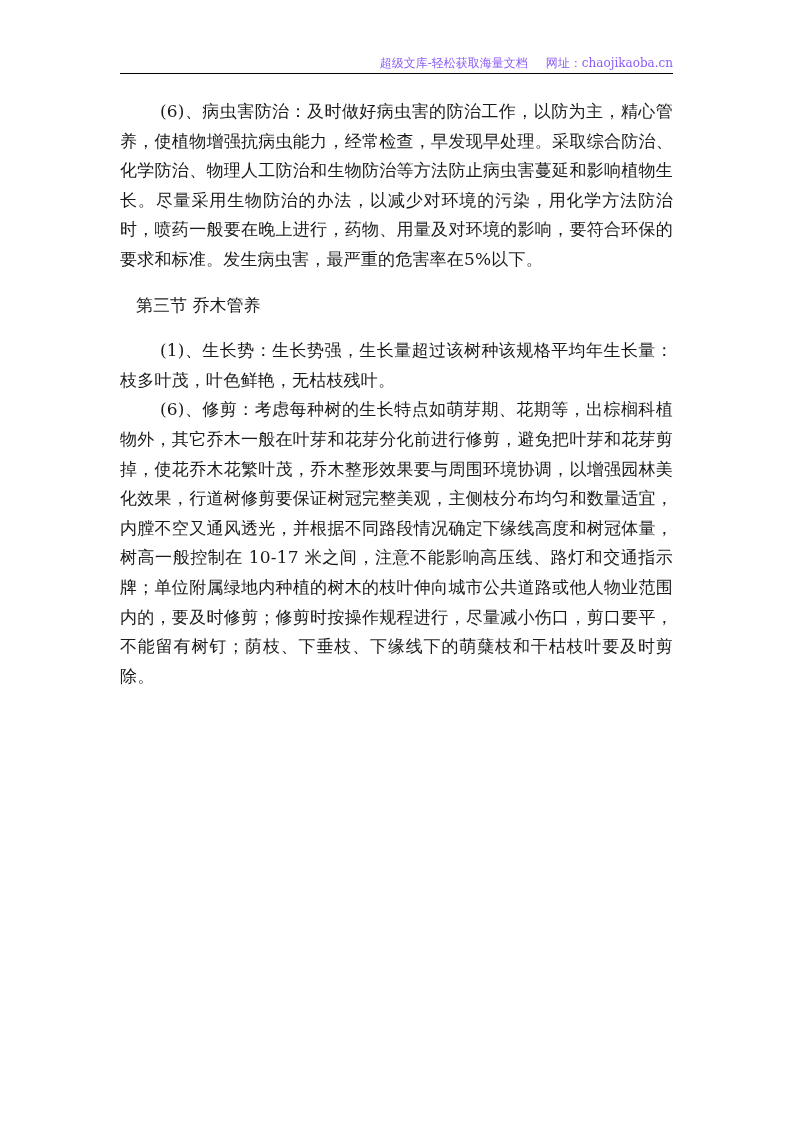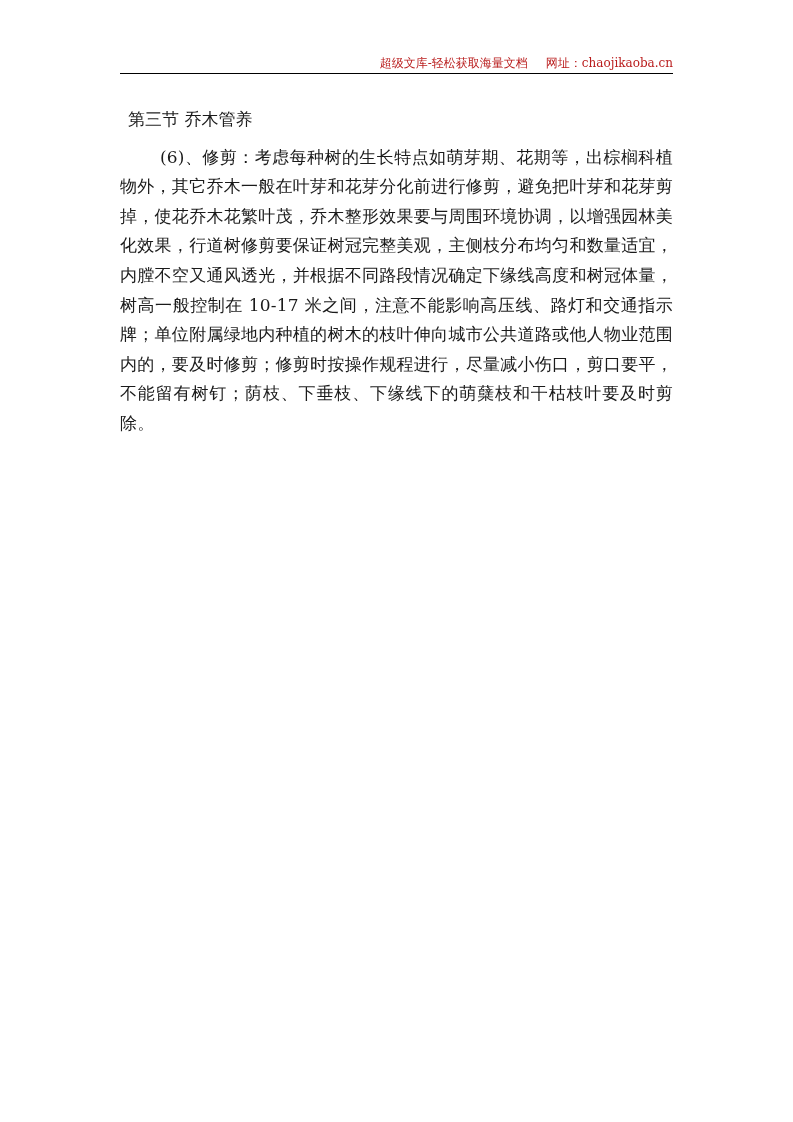--- a/index.html
+++ b/index.html
@@ -1,33 +1,35 @@
 <!DOCTYPE html>
 <html><head>
   <meta charset="utf-8">
   <style>
     html, body { margin: 0; padding: 0; background: #ffffff; }
     body { width: 793px; height: 1122px; position: relative; overflow: hidden;
            font-family: "DejaVu Serif", "Liberation Serif", serif; color: #1a1a1a; }
     .header { position: absolute; left: 120px; top: 55px; width: 553px; height: 19px;
-              text-align: right; font-size: 12px; line-height: 16px; color: #b91c1c; }
+              text-align: right; font-size: 12px; line-height: 16px; color: #8b5cf6; }
     .header .sep { display: inline-block; width: 18px; }
     .rule { position: absolute; left: 120px; top: 73px; width: 553px; height: 0;
             border-top: 1px solid #000; }
     .body { position: absolute; left: 120px; top: 97px; width: 553px; }
     .para { margin: 0; font-size: 17px; line-height: 29.6px; text-align: justify;
             text-align-last: left; letter-spacing: 0.2px; word-break: break-all; }
     .para.indent { text-indent: 40px; }
     .para.indent-small { text-indent: 28px; }
-    .section-title { margin: 8px; font-size: 17px; line-height: 29.6px; }
+    .section-title { margin: 16px; font-size: 17px; line-height: 29.6px; }
   </style>
 </head>
 <body>
 
 <div class="header">
   <span>超级文库-轻松获取海量文档</span><span class="sep"></span><span>网址：</span><span>chaojikaoba.cn</span>
 </div>
 <div class="rule"></div>
 
 <div class="body">
+  <p class="para indent">(6)、病虫害防治：及时做好病虫害的防治工作，以防为主，精心管养，使植物增强抗病虫能力，经常检查，早发现早处理。采取综合防治、化学防治、物理人工防治和生物防治等方法防止病虫害蔓延和影响植物生长。尽量采用生物防治的办法，以减少对环境的污染，用化学方法防治时，喷药一般要在晚上进行，药物、用量及对环境的影响，要符合环保的要求和标准。发生病虫害，最严重的危害率在5%以下。</p>
   <p class="section-title">第三节 乔木管养</p>
+  <p class="para indent">(1)、生长势：生长势强，生长量超过该树种该规格平均年生长量：枝多叶茂，叶色鲜艳，无枯枝残叶。</p>
   <p class="para indent">(6)、修剪：考虑每种树的生长特点如萌芽期、花期等，出棕榈科植物外，其它乔木一般在叶芽和花芽分化前进行修剪，避免把叶芽和花芽剪掉，使花乔木花繁叶茂，乔木整形效果要与周围环境协调，以增强园林美化效果，行道树修剪要保证树冠完整美观，主侧枝分布均匀和数量适宜，内膛不空又通风透光，并根据不同路段情况确定下缘线高度和树冠体量，树高一般控制在 10-17 米之间，注意不能影响高压线、路灯和交通指示牌；单位附属绿地内种植的树木的枝叶伸向城市公共道路或他人物业范围内的，要及时修剪；修剪时按操作规程进行，尽量减小伤口，剪口要平，不能留有树钉；荫枝、下垂枝、下缘线下的萌蘖枝和干枯枝叶要及时剪除。</p>
 </div>
 
 </body></html>

